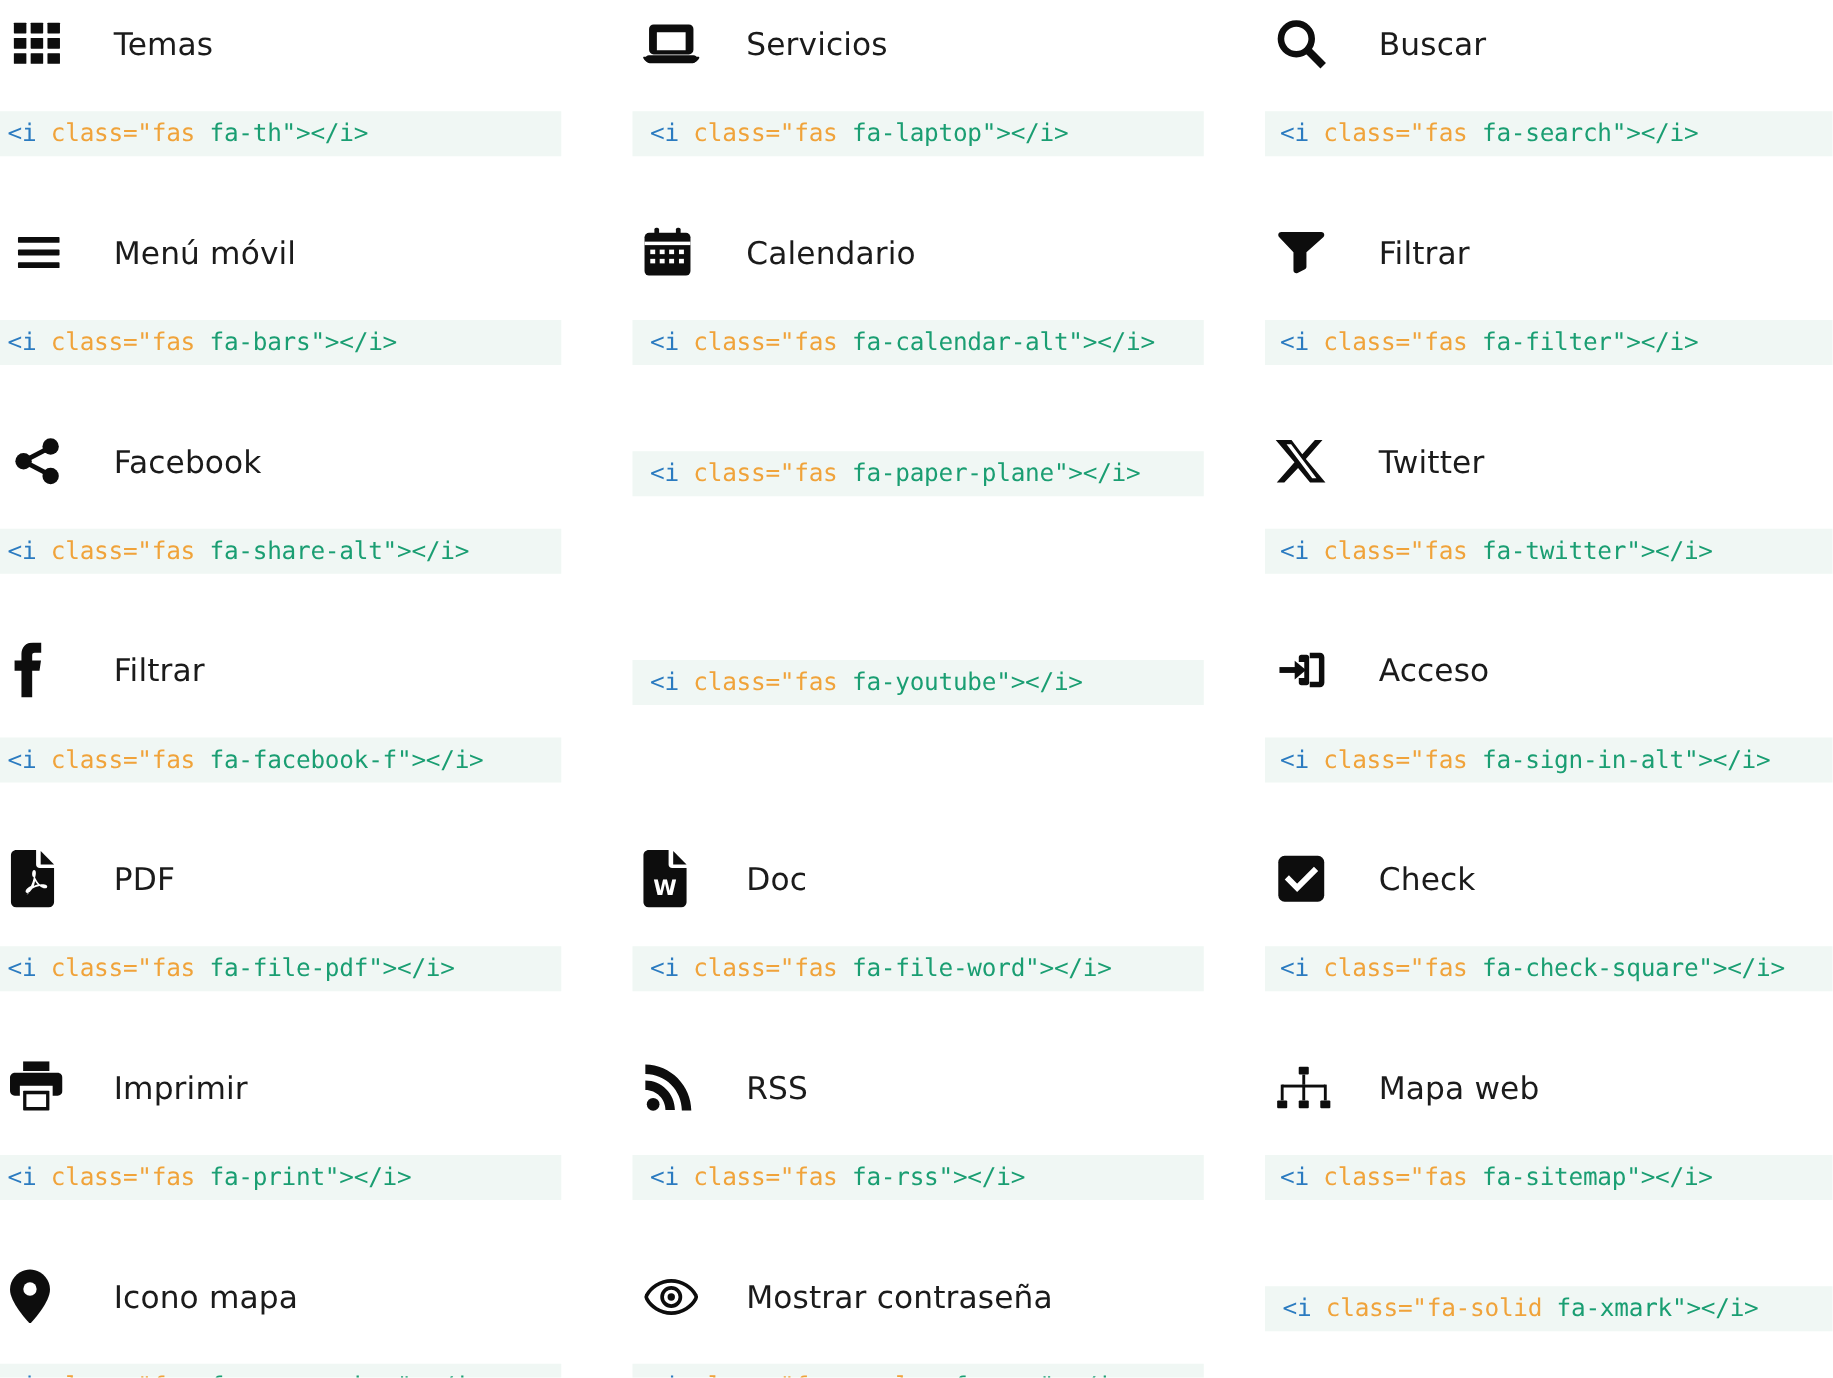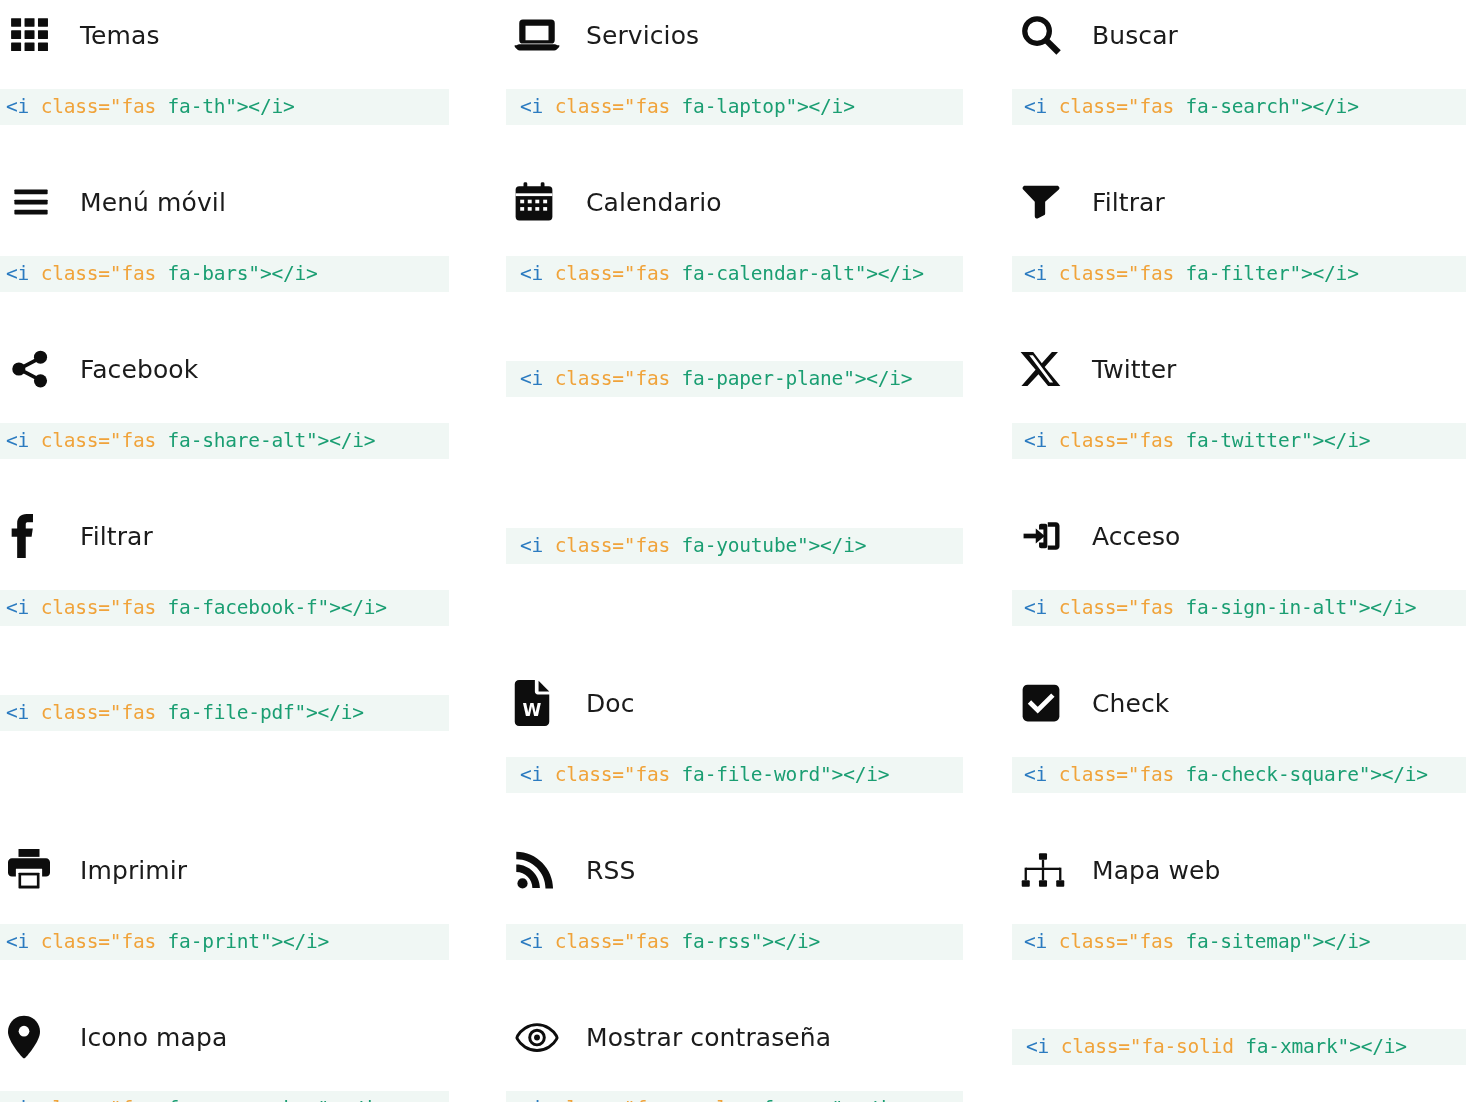--- a/index.html
+++ b/index.html
@@ -51,21 +51,21 @@
   }
 
   .label {
     font-family: "DejaVu Sans", sans-serif;
     font-size: 25px;
     font-weight: 400;
     color: #1b1b1b;
     letter-spacing: 0.1px;
     line-height: 1;
     white-space: nowrap;
-    margin-left: 16px;
+    margin-left: 27px;
   }
 
   .code-block {
     margin-top: 23px;
     height: 36px;
     background: #f0f7f4;
     display: flex;
     align-items: center;
     font-family: "DejaVu Sans Mono", monospace;
     font-size: 19.5px;
@@ -232,20 +232,32 @@
             <path d="M20 226h216v60H20z"></path>
             <path d="M176 160 L292 256 L176 352 Z"></path>
             <path d="M330 80h104c26 0 46 20 46 46v260c0 26-20 46-46 46H330v-56h94V136h-94V80z"></path>
           </svg>
         </span>
         <span class="label">Acceso</span>
       </div>
       <div class="code-block"><span class="tok-tag">&lt;i </span><span class="tok-attr">class="fas</span><span class="tok-val"> fa-sign-in-alt"&gt;&lt;/i&gt;</span></div>
     </div>
     <div class="cell col0 r4">
+      <div class="cell-head">
+        <span class="icon-box">
+          <svg width="36" height="46" viewBox="0 0 384 512">
+            <path d="M0 48C0 21 21 0 48 0h176v128c0 18 14 32 32 32h128v304c0 27-21 48-48 48H48c-27 0-48-21-48-48V48z"></path>
+            <path d="M384 128h-119V9l119 119z"></path>
+            <g fill="#ffffff">
+              <path d="M193 244c-6-22-6-46 2-60 5-9 18-9 23 0 7 13 5 36-3 60 11 26 27 49 44 63 22-3 46-1 58 7 10 7 8 22-4 26-14 5-38-4-58-19-22 4-45 12-65 23-13 20-29 36-42 38-12 2-21-8-17-20 4-13 23-29 47-41 11-22 20-48 25-76-6-7-9-14-10-21zm11 76c11-5 23-9 35-12-9-9-17-20-24-32-3 15-7 30-11 44zm-52 63c-6 6-10 11-12 15 7-3 14-9 22-18-4 1-7 2-10 3zm132-42c7 4 13 6 18 7-3-3-9-6-18-7z"></path>
+            </g>
+          </svg>
+        </span>
+        <span class="label">PDF</span>
+      </div>
       <div class="code-block"><span class="tok-tag">&lt;i </span><span class="tok-attr">class="fas</span><span class="tok-val"> fa-file-pdf"&gt;&lt;/i&gt;</span></div>
     </div>
     <div class="cell col1 r4">
       <div class="cell-head">
         <span class="icon-box">
           <svg width="36" height="46" viewBox="0 0 384 512">
             <path d="M0 48C0 21 21 0 48 0h176v128c0 18 14 32 32 32h128v304c0 27-21 48-48 48H48c-27 0-48-21-48-48V48z"></path>
             <path d="M384 128h-119V9l119 119z"></path>
             <text x="192" y="400" font-family="DejaVu Sans" font-size="190" font-weight="bold" fill="#ffffff" text-anchor="middle">W</text>
           </svg>

